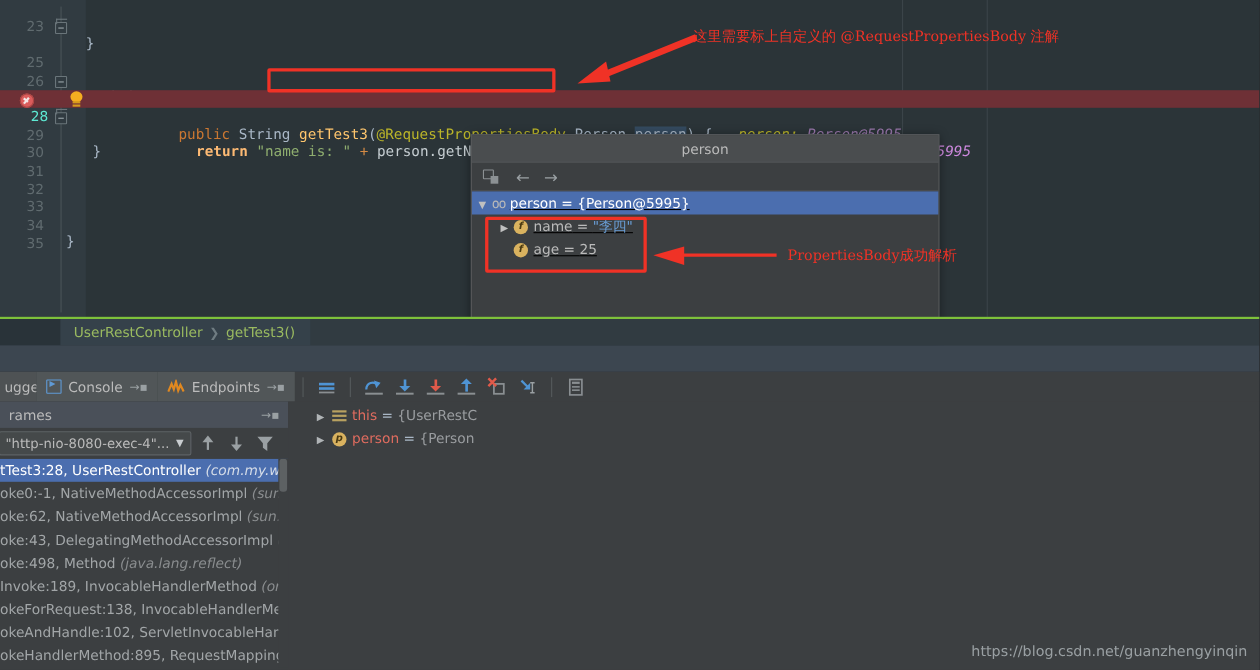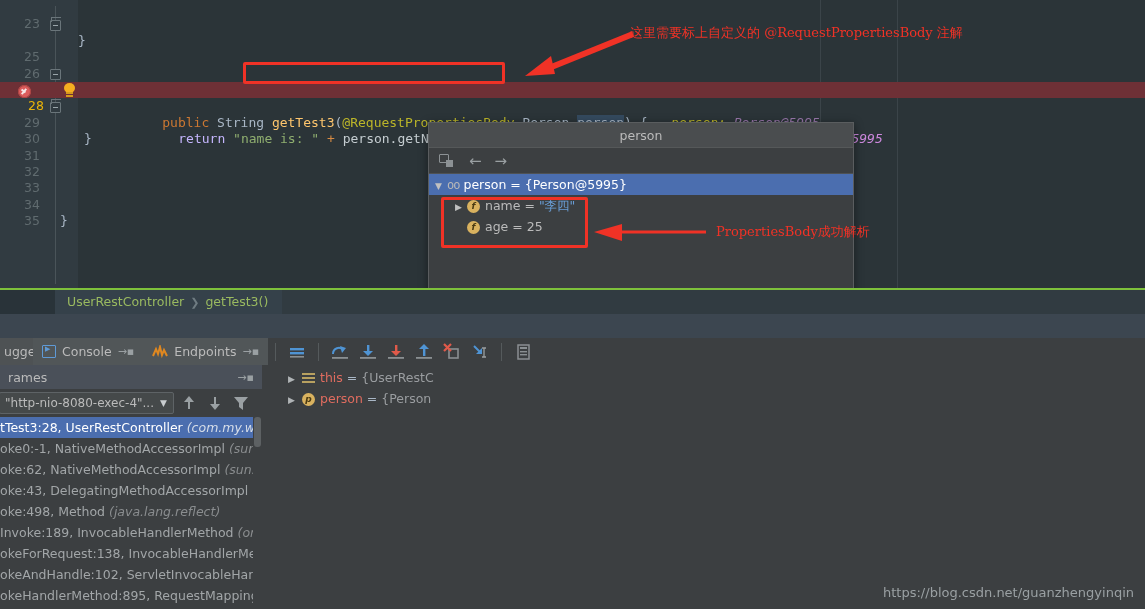--- a/index.html
+++ b/index.html
@@ -29,21 +29,21 @@
     position: relative; height: 16.4px; line-height: 16.4px;
     white-space: pre;
   }
   .lnum {
     position: absolute; left: 0; width: 40px; text-align: right;
     color: #606b6f; font-size: 12.5px;
     font-family: "DejaVu Sans", "Liberation Sans", sans-serif;
   }
   .ctext { position: absolute; left: 78px; color: #a9b7c6; }
   .cline.exec { background: #6e3036; }
-  .cline.exec .lnum { color: #eab308; padding-left: 28px; }
+  .cline.exec .lnum { color: #5eead4; padding-left: 28px; }
 
   
   .foldcol {
     position: absolute; left: 47px; top: 0; width: 18px; height: 288px;
   }
   .foldline { position: absolute; left: 8px; top: 6px; width: 1px; height: 278px; background: #4a5459; }
   .foldbox {
     position: absolute; left: 3px; width: 11px; height: 11px;
     border: 1px solid #6a757a; background: #313b41; border-radius: 1px;
   }
@@ -56,21 +56,21 @@
   }
 
   
   .k  { color: #cc7832; }
   .anno { color: #bbb529; }    
   .str { color: #6a8759; }
   .id { color: #a9b7c6; }
   .fld { color: #9876aa; }
   .cmt { color: #808080; }
   .mth { color: #ffc66d; }
-  .greenk { color: #c4b5fd; }
+  .greenk { color: #fdba74; font-weight: bold; }
   .hint-name { color: #bbb529; font-style: italic; }
   .hint-val  { color: #9876aa; font-style: italic; }
   .exec .hint-name { color: #c8cc45; font-style: italic; }
   .exec .hint-val { color: #cc88dd; font-style: italic; }
   .exec .ctext { color: #c5cdd1; }
   .exec .str { color: #8fae6f; }
   .exec .k { color: #d58a44; }
   .sel-token { background: #344a5f; }
 
   
@@ -133,21 +133,21 @@
   }
   .popup-toolbar {
     height: 26px; background: #3c3f41; border-bottom: 1px solid #4f5254;
     display: flex; align-items: center; padding-left: 9px; gap: 13px;
   }
   .ptb-icon { width: 18px; height: 18px; position: relative; opacity: .85; }
   .ico-setval { }
   .ico-setval .r1 { position:absolute; left:1px; top:2px; width:10px; height:9px; border:1.6px solid #9aa0a3; border-radius:1px; }
   .ico-setval .r2 { position:absolute; left:8px; top:8px; width:7px; height:7px; background:#9aa0a3; }
   .arr { color: #9aa0a3; font-size: 15px; line-height: 18px; }
-  .popup-body { background: #3c3f41; height: 134px; position: relative; }
+  .popup-body { background: #3c3f41; height: 134px; position: relative; text-decoration: underline; }
   .node {
     height: 21px; line-height: 21px; font-size: 12.5px; color: #bbbbbb;
     padding-left: 8px; white-space: nowrap; position: relative;
   }
   .node.sel { background: #4b6eaf; color: #ffffff; }
   .tri {
     display: inline-block; width: 12px; color: #c0c0c0; font-size: 9px;
   }
   .chip-oo {
     display: inline-block; color: #b8b8b8; font-size: 12px; letter-spacing: -1px;

